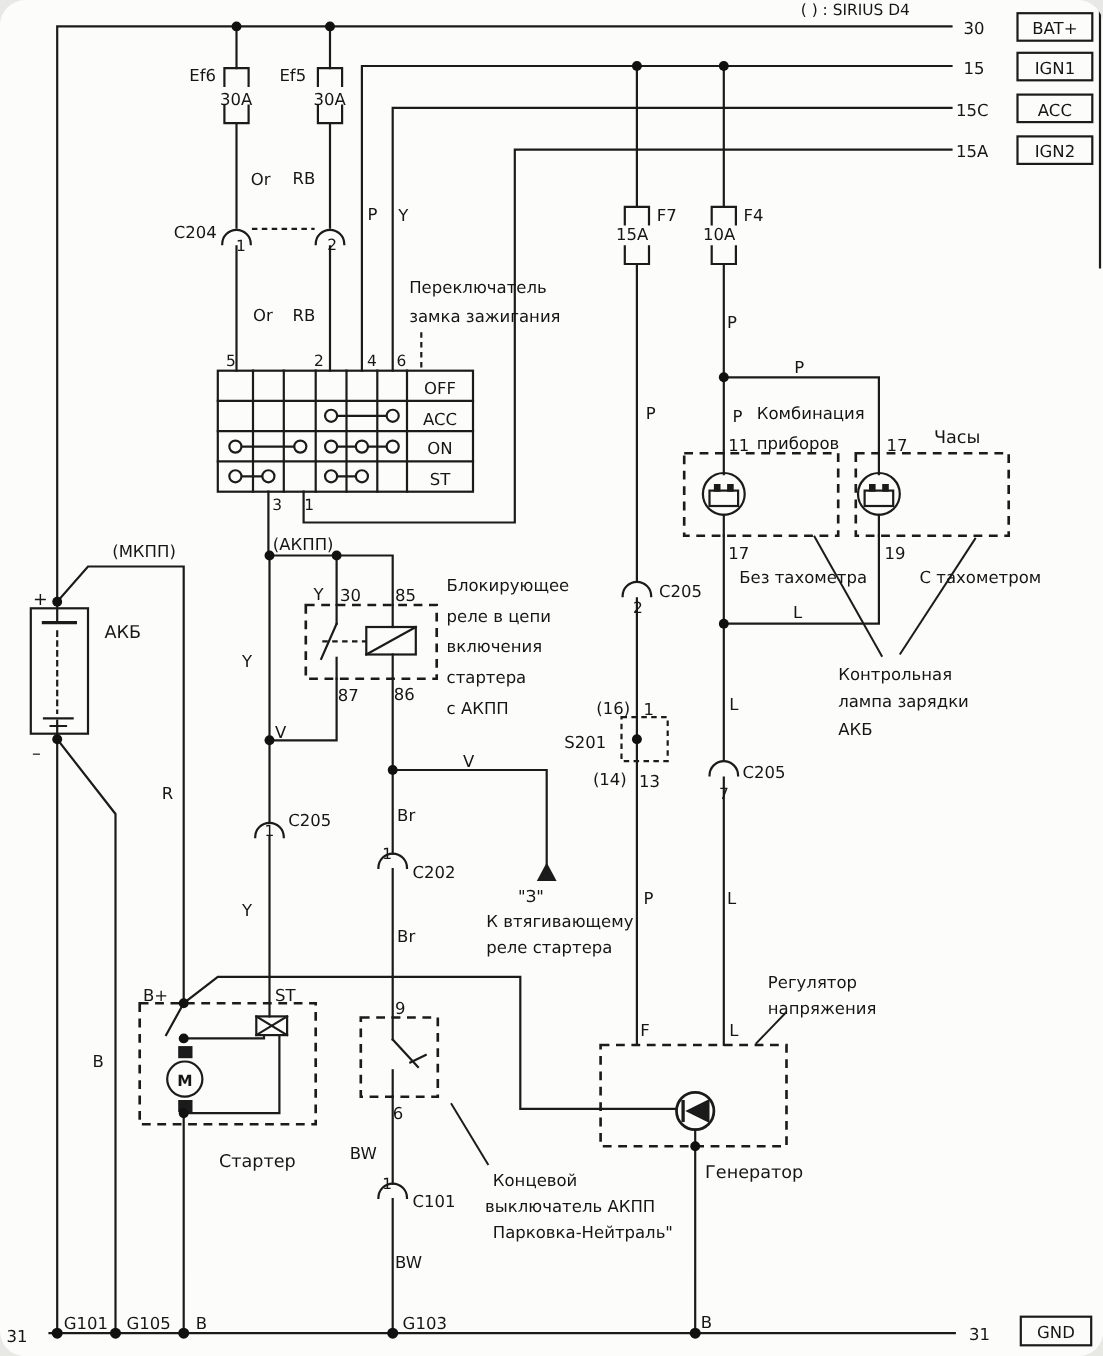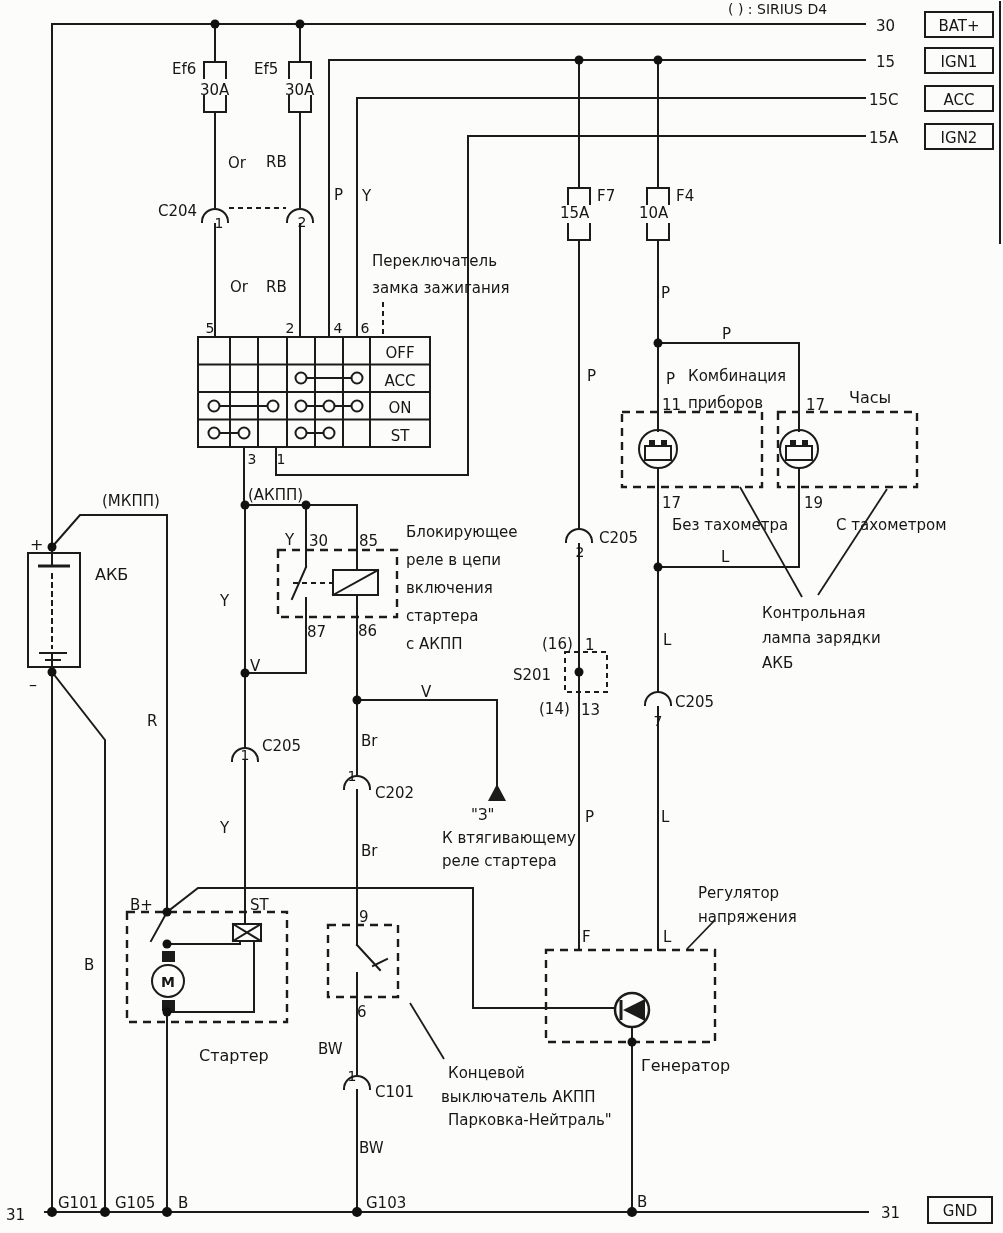--- a/index.html
+++ b/index.html
@@ -1,17 +1,17 @@
 <!DOCTYPE html>
 <html><head>
 <meta charset="utf-8">
 <style>
   html,body{margin:0;padding:0;background:#e8e8e4;}
   .stage{position:relative;width:1003px;height:1233px;background:#fcfcfa;overflow:hidden;
-         font-family:"DejaVu Sans",sans-serif;}
+         font-family:"DejaVu Sans",sans-serif;border-radius:23px;}
   svg{position:absolute;left:0;top:0;}
   svg text{fill:#161616;font-family:"DejaVu Sans",sans-serif;font-size:15px;}
   .s14{font-size:14px;}
   .s16{font-size:16px;}
   .mid{text-anchor:middle;}
   .w{stroke:#1b1b1b;stroke-width:2;fill:none;stroke-linecap:square;}
   .w3{stroke:#1b1b1b;stroke-width:3;fill:none;}
   .dash{stroke:#1b1b1b;stroke-width:2.4;fill:none;stroke-dasharray:8 6;}
   .dash2{stroke:#1b1b1b;stroke-width:2;fill:none;stroke-dasharray:5 4;}
   .thin{stroke:#1b1b1b;stroke-width:1.8;fill:none;}

